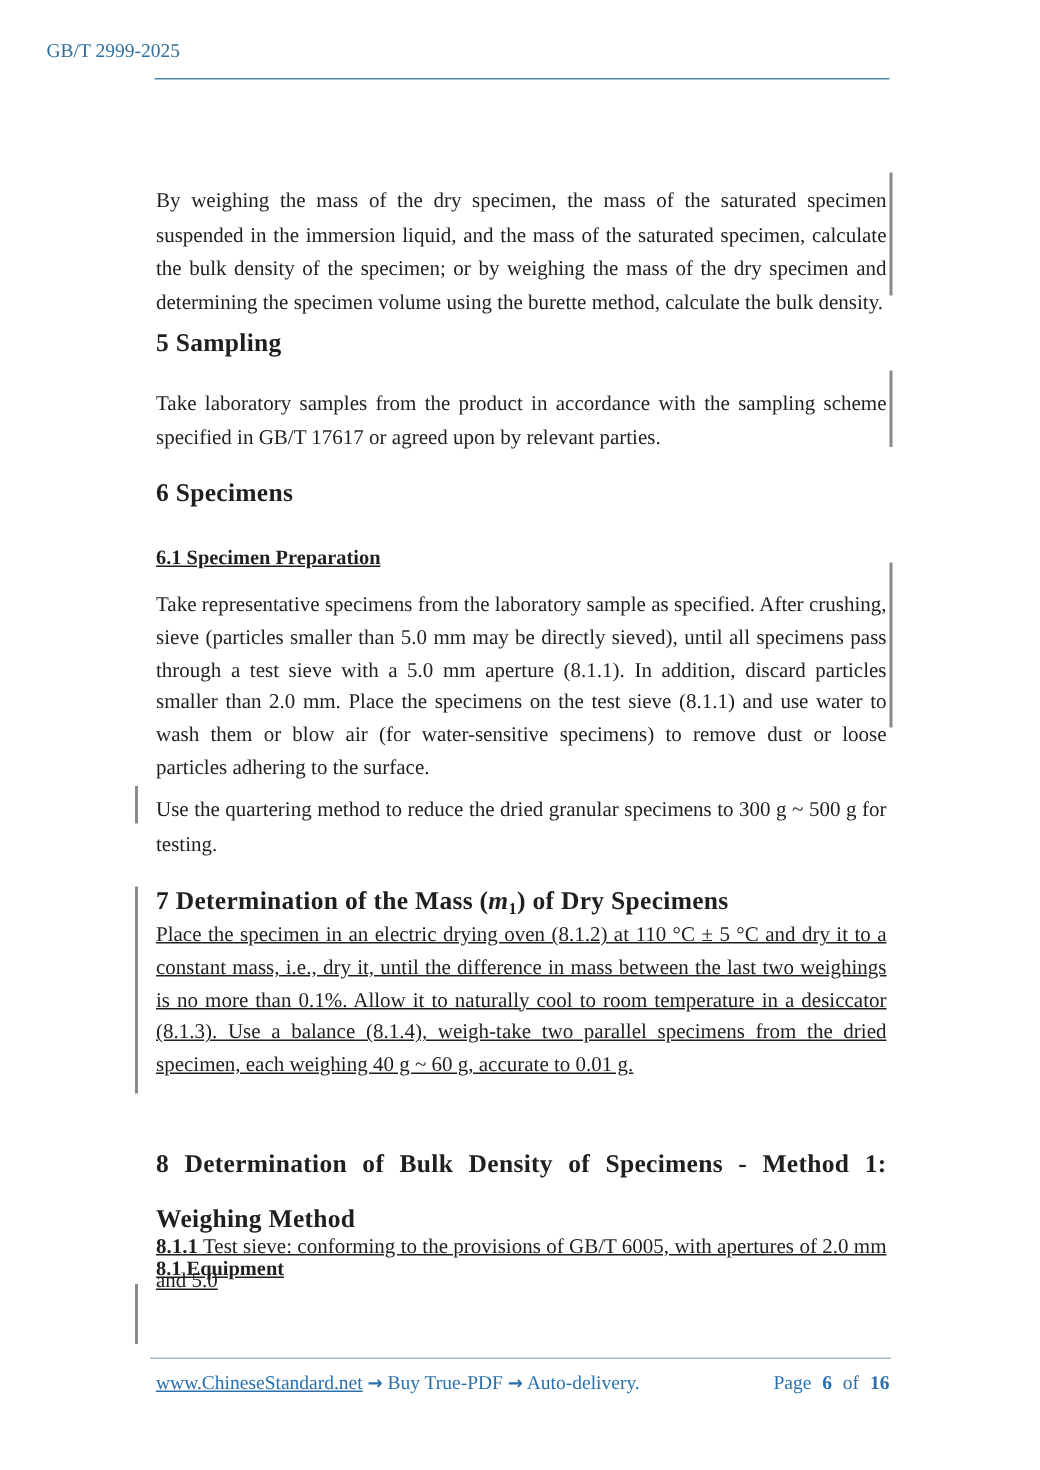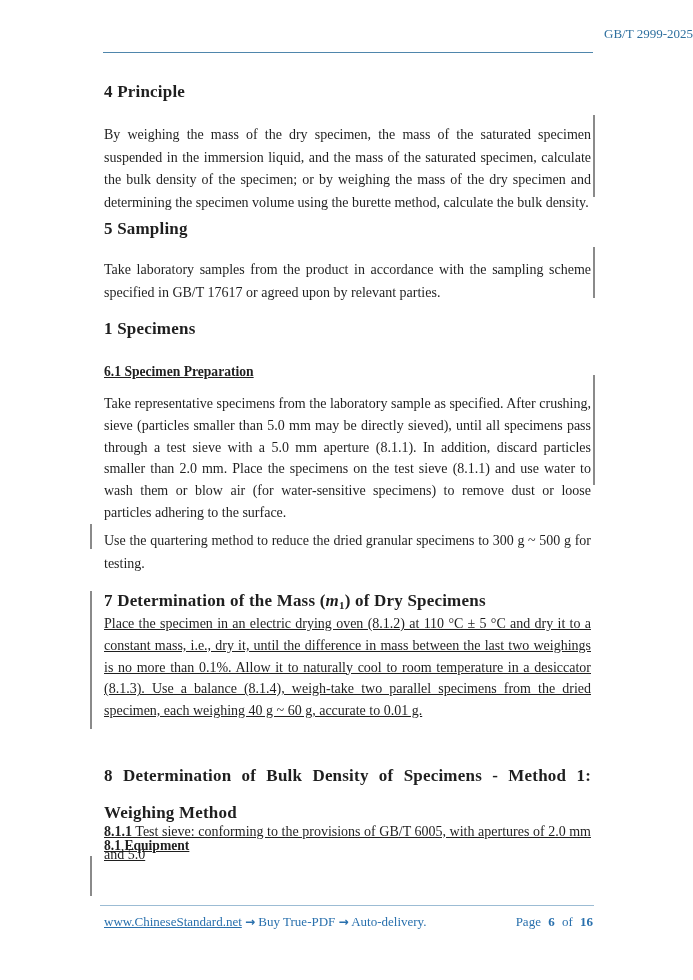--- a/index.html
+++ b/index.html
@@ -19,21 +19,21 @@
     background: #ffffff;
     font-family: "Liberation Serif", "DejaVu Serif", serif;
     color: var(--text);
     overflow: hidden;
   }
   .abs { position: absolute; }
   .content { left: 104px; width: 487px; }
 
   .header-text {
     top: 26px; left: 0; right: 0;
-    text-align: right;
+    text-align: left;
     font-size: 13px;
     color: var(--header-blue);
     padding-left: 31px;
   }
   .header-rule {
     top: 52px; left: 103px; width: 490px; height: 0;
     border-top: 1.2px solid var(--rule-blue);
   }
 
   .h1 {
@@ -120,27 +120,26 @@
   .footer-right b { font-weight: bold; }
 </style>
 </head>
 <body>
 
 <div class="page">
 
   <div class="abs header-text">GB/T 2999-2025</div>
   <div class="abs header-rule"></div>
 
-  <div class="abs content h1 pos-h4">4 Principle</div>
   <div class="abs content body-p pos-p4">By weighing the mass of the dry specimen, the mass of the saturated specimen suspended in the immersion liquid, and the mass of the saturated specimen, calculate the bulk density of the specimen; or by weighing the mass of the dry specimen and determining the specimen volume using the burette method, calculate the bulk density.</div>
 
   <div class="abs content h1 pos-h5">5 Sampling</div>
   <div class="abs content body-p pos-p5">Take laboratory samples from the product in accordance with the sampling scheme specified in GB/T 17617 or agreed upon by relevant parties.</div>
 
-  <div class="abs content h1 pos-h6">1 Specimens</div>
+  <div class="abs content h1 pos-h6">6 Specimens</div>
   <div class="abs content h2 pos-h61">6.1 Specimen Preparation</div>
   <div class="abs content body-p tight pos-p61">Take representative specimens from the laboratory sample as specified. After crushing, sieve (particles smaller than 5.0 mm may be directly sieved), until all specimens pass through a test sieve with a 5.0 mm aperture (8.1.1). In addition, discard particles smaller than 2.0 mm. Place the specimens on the test sieve (8.1.1) and use water to wash them or blow air (for water-sensitive specimens) to remove dust or loose particles adhering to the surface.</div>
   <div class="abs content body-p pos-p62">Use the quartering method to reduce the dried granular specimens to 300 g ~ 500 g for testing.</div>
 
   <div class="abs content h1 pos-h7"><span>7 Determination of the Mass (</span><span class="h7-var">m</span><span class="h7-sub">1</span><span>) of Dry Specimens</span></div>
   <div class="abs content body-p tight pos-p7">Place the specimen in an electric drying oven (8.1.2) at 110 °C ± 5 °C and dry it to a constant mass, i.e., dry it, until the difference in mass between the last two weighings is no more than 0.1%. Allow it to naturally cool to room temperature in a desiccator (8.1.3). Use a balance (8.1.4), weigh-take two parallel specimens from the dried specimen, each weighing 40 g ~ 60 g, accurate to 0.01 g.</div>
 
 
   <div class="abs content h1 h8-block pos-h8">
     <div class="h8-line1">8 Determination of Bulk Density of Specimens - Method 1:</div>

